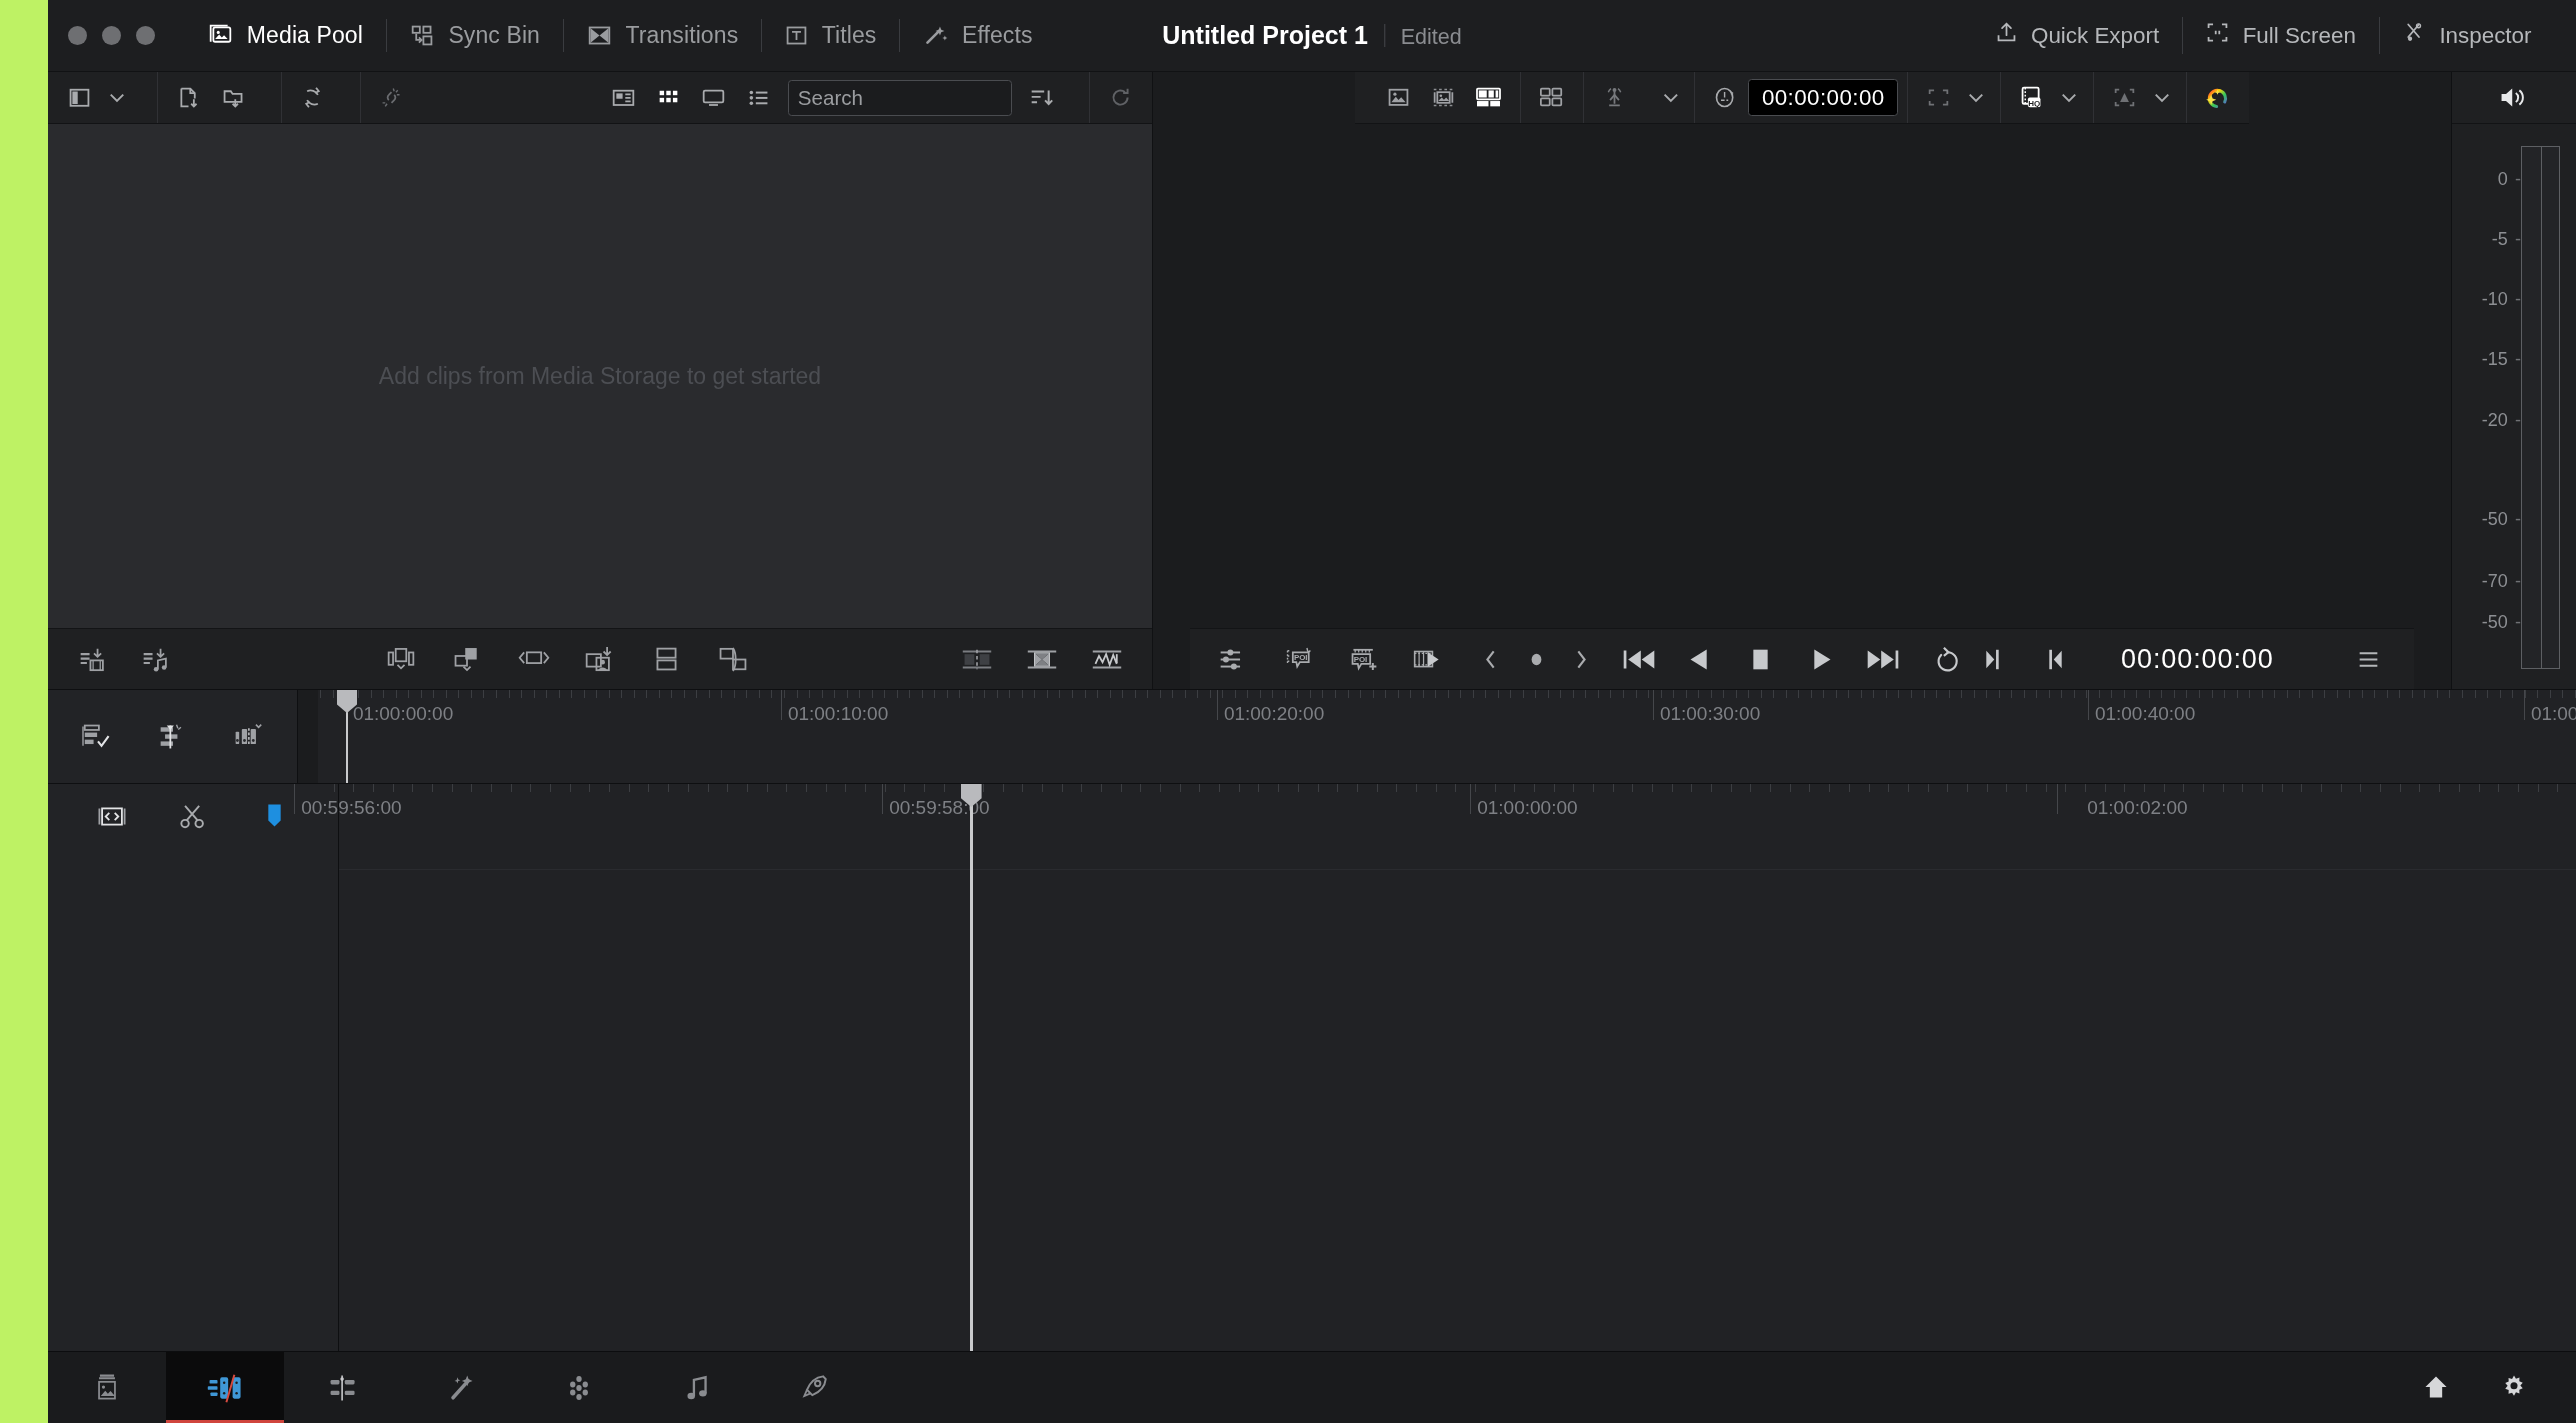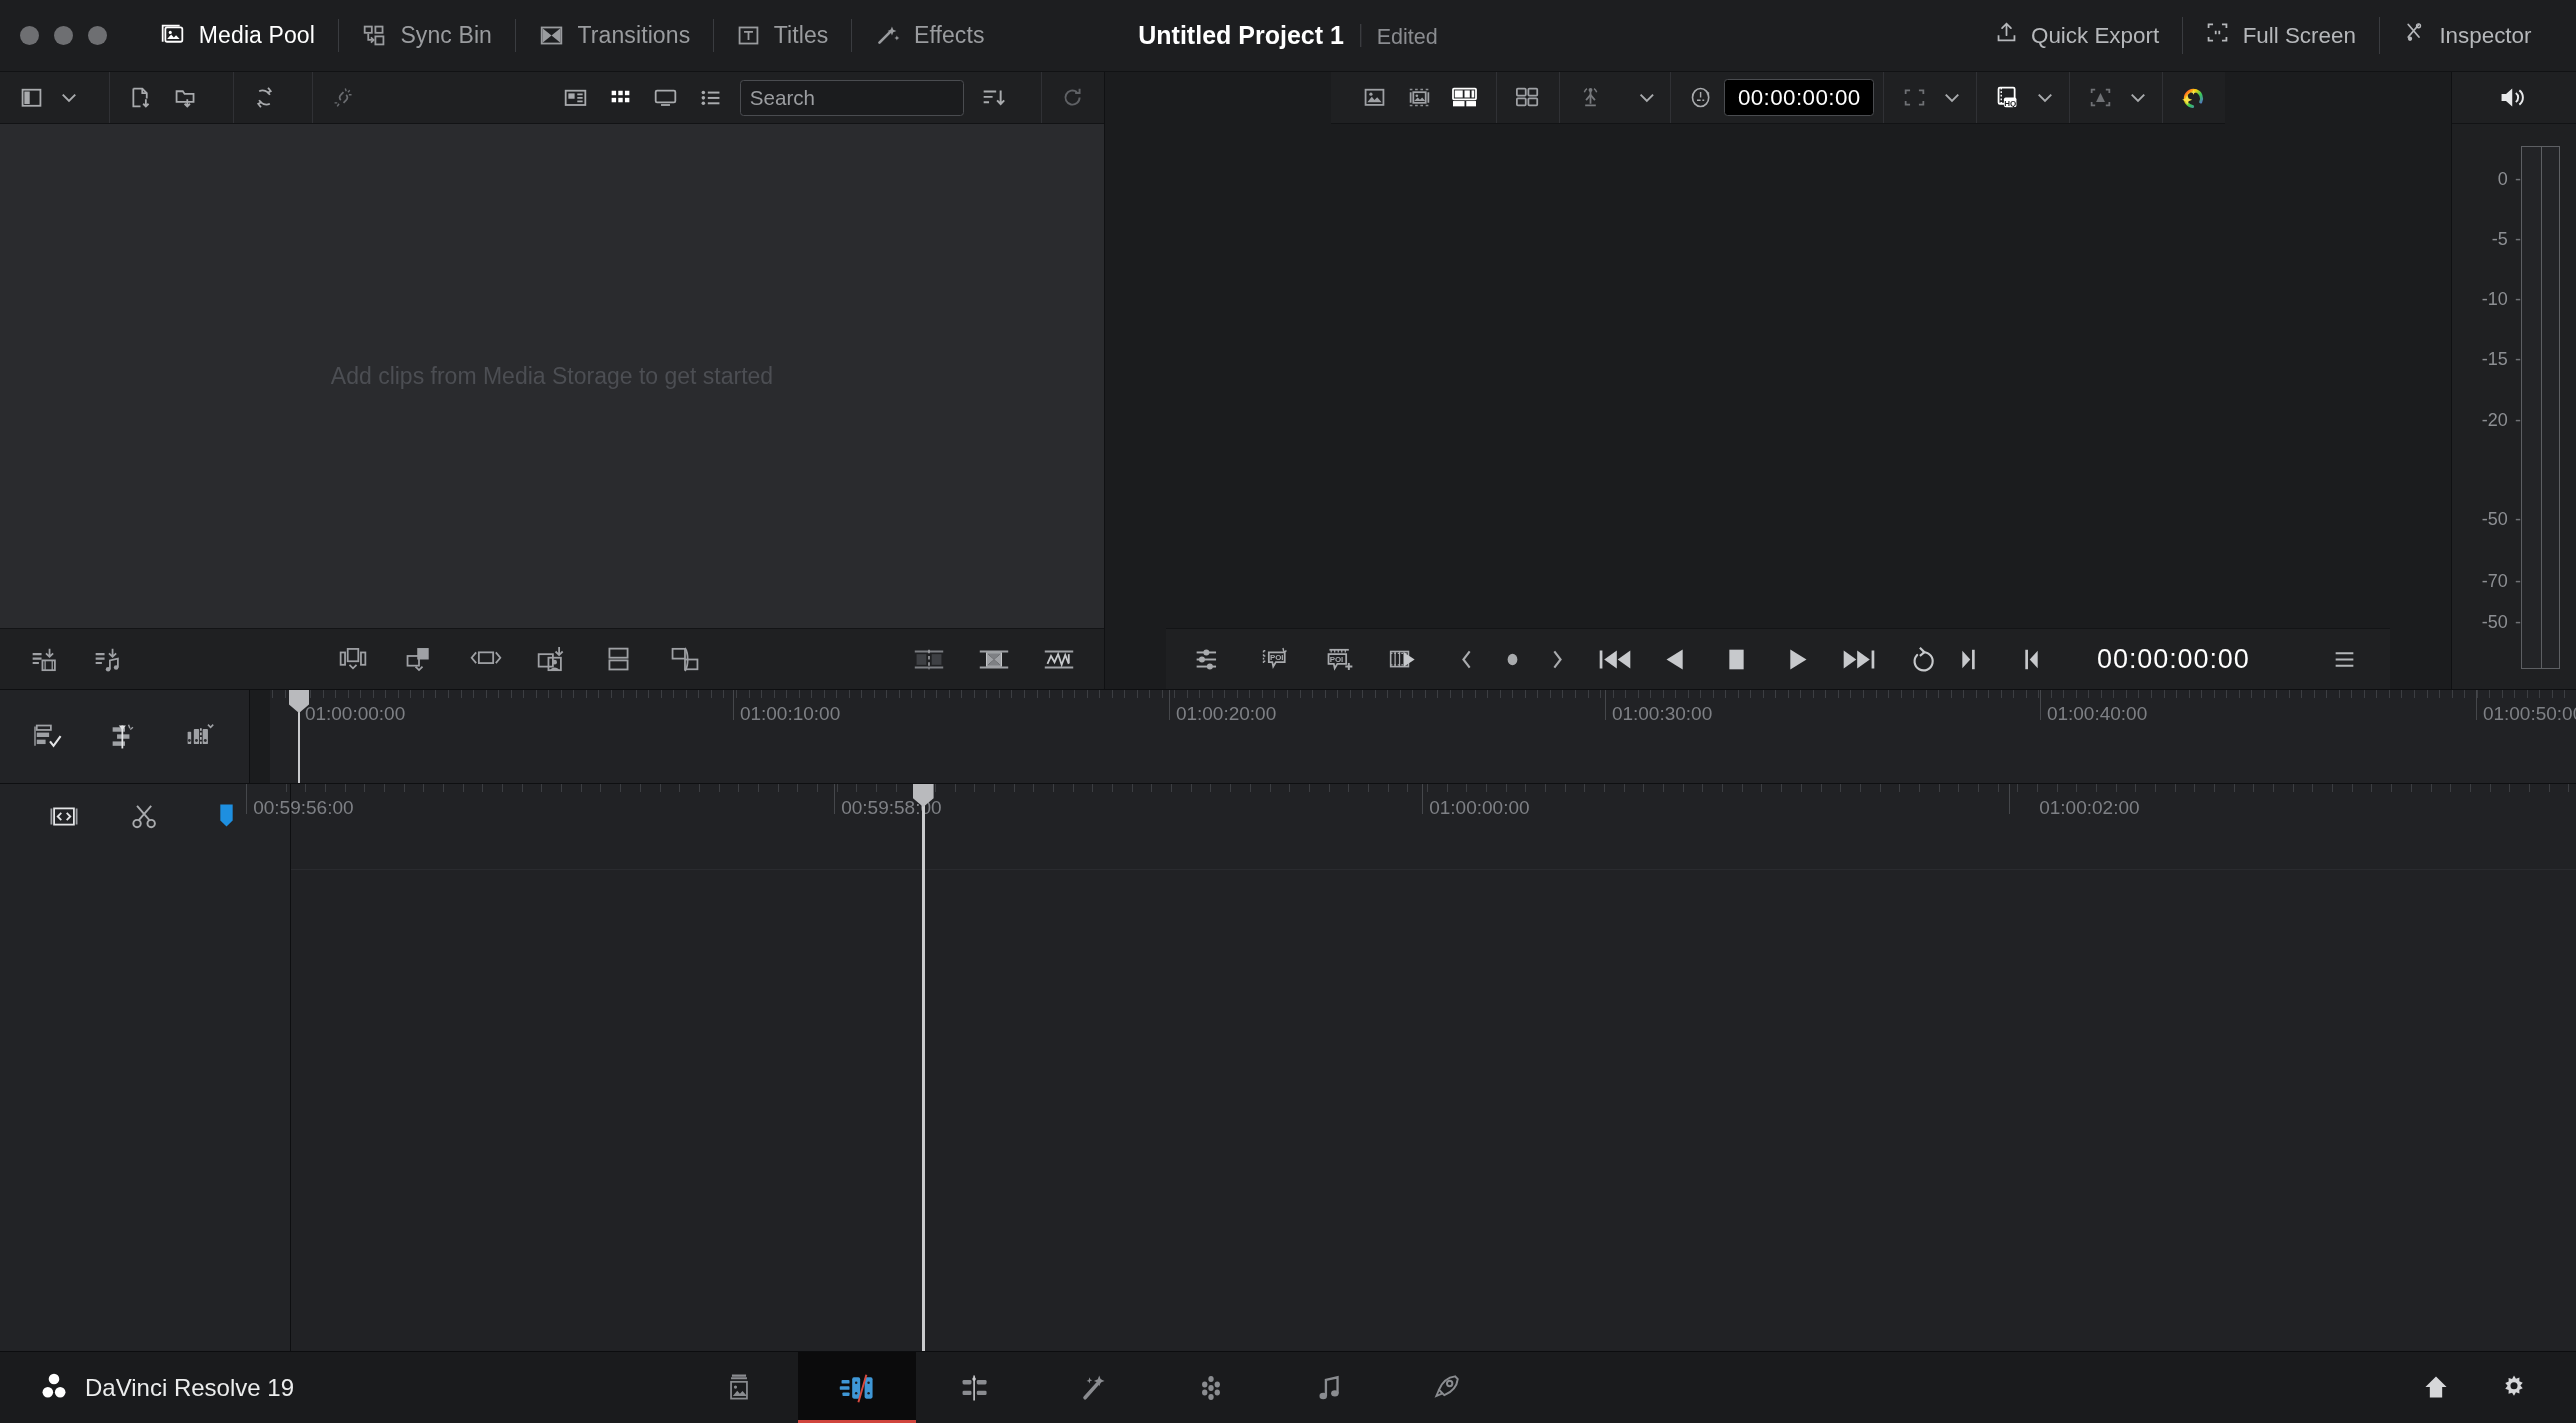--- a/index.html
+++ b/index.html
@@ -7,21 +7,21 @@
   html, body {
     width: 2576px; height: 1424px;
     background: #000;
     font-family: "Liberation Sans", sans-serif;
     overflow: hidden;
   }
   .app {
     position: relative;
     width: 2576px; height: 1424px;
     background: #bef264;
-    display: flex; flex-direction: column;
+    display: flex; flex-direction: column; padding-left: 48px;
   }
 
   
   .titlebar {
     height: 72px; flex: 0 0 72px;
     background: #1d1e20;
     display: flex; align-items: center;
     border-bottom: 0.9px solid #111214;
     position: relative;
   }
@@ -1174,30 +1174,20 @@
           <div class="rlabel" style="left: 1718px; margin-left: 23px;">01:00:02:00</div>
         </div>
       <div class="trackline" style="top:85px"></div>
       <div class="playhead" style="left:631px">
         <div class="phhead"></div>
       </div>
     </div>
   </div>
 
   <div class="pagebar">
-    <div class="brand">
-      <span>
-        <svg width="30" height="30" viewBox="0 0 34 34">
-            <circle cx="17" cy="8" r="6" fill="#fff"></circle>
-            <circle cx="10" cy="23" r="6" fill="#fff"></circle>
-            <circle cx="24" cy="23" r="6" fill="#fff"></circle>
-          </svg>
-      </span>
-      <span class="brandtxt">DaVinci Resolve 19</span>
-    </div>
     <div class="pages">
       <div class="page">
         <svg width="30" height="34" viewBox="0 0 34 38">
             <path d="M9 5h16M8 8h18" stroke="#8a8c90" stroke-width="2.4"></path>
             <rect x="8" y="12" width="18" height="19" fill="none" stroke="#8a8c90" stroke-width="2"></rect>
             <circle cx="13" cy="18" r="1.8" fill="#8a8c90"></circle>
             <path d="M10 28l5-6 3 3.5 3-3 5 5.5z" fill="#8a8c90"></path>
           </svg>
       </div>
       <div class="page active">

